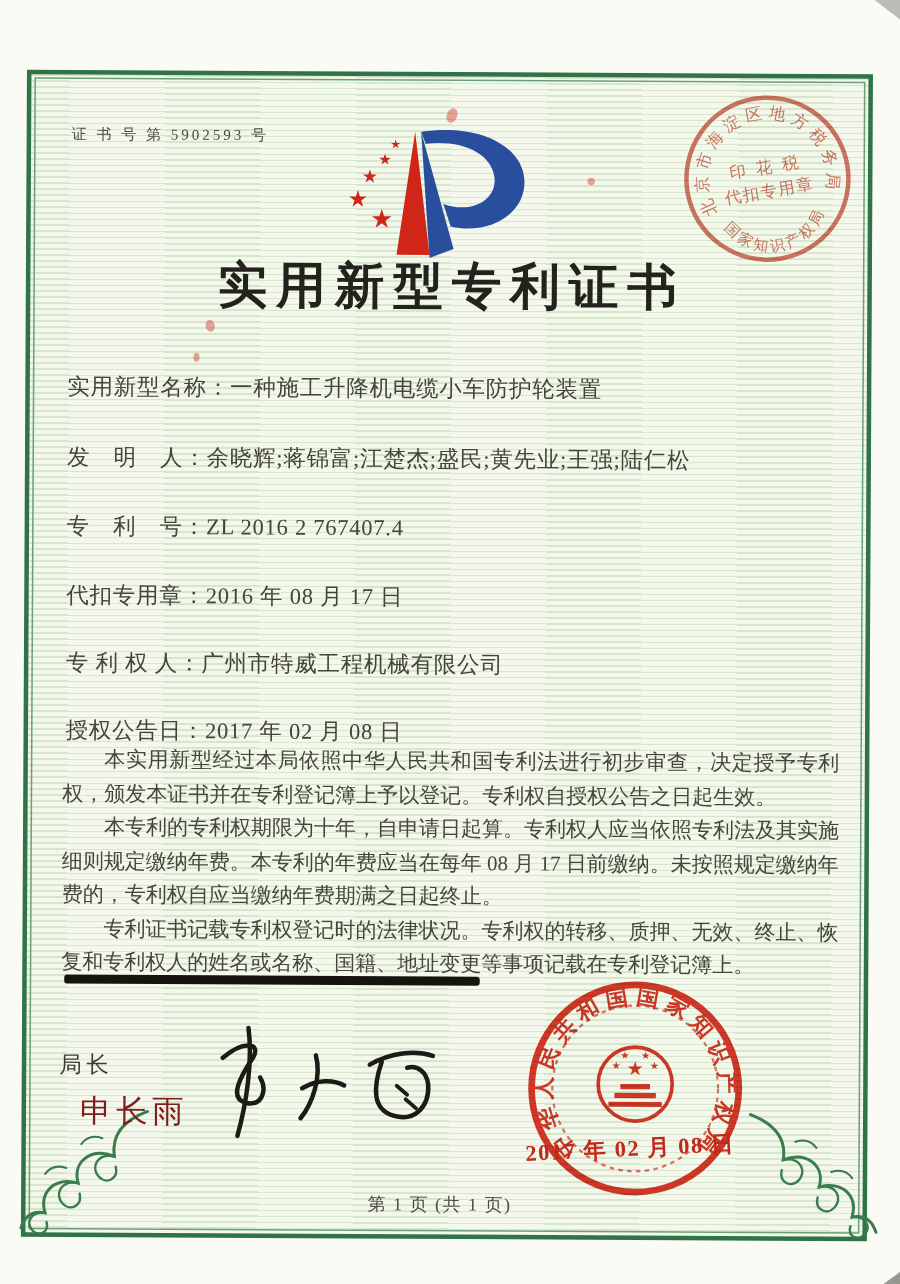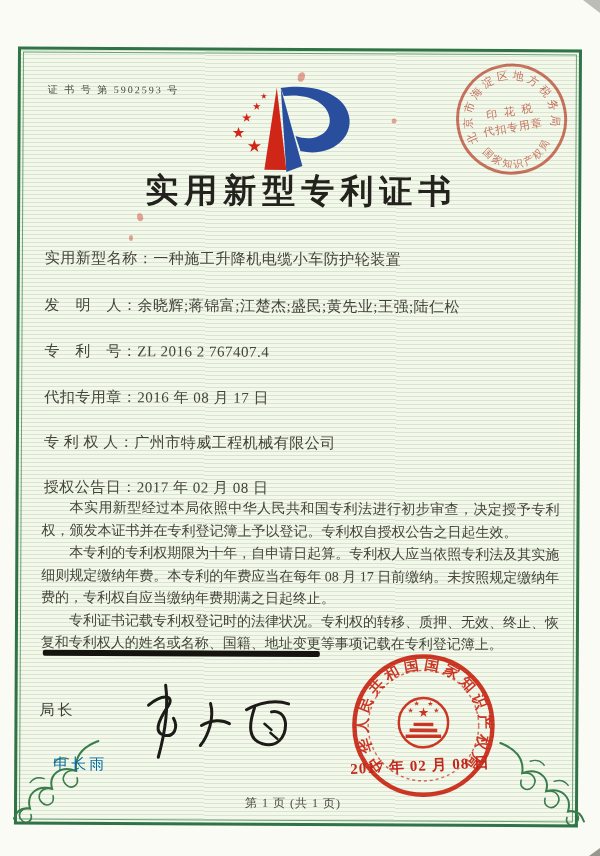--- a/index.html
+++ b/index.html
@@ -13,21 +13,21 @@
   .frame-inner{position:absolute;inset:2px;border:1px solid #6aa077;pointer-events:none;}
   .abs{position:absolute;}
   .cert-number{left:46px;top:84px;font-size:10px;letter-spacing:2px;color:#4a493f;}
   .logo{left:213px;top:80px;}
   .title{left:0;top:169px;width:600px;text-align:center;font-size:33px;font-weight:bold;letter-spacing:6px;color:#23221d;}
   .field{left:44px;font-size:15px;color:#45443a;letter-spacing:0.5px;white-space:nowrap;}
   .paras{left:42px;top:498px;width:518px;font-size:14px;line-height:22.5px;color:#46453b;text-align:justify;}
   .paras p{margin:0;text-indent:2em;}
   .ink-bar{left:44px;top:651px;width:277px;height:6px;background:#15140f;border-radius:2px;}
   .signer-title{left:41px;top:702px;font-size:15px;letter-spacing:3px;color:#3c3b31;}
-  .signer-name{left:55px;top:756px;font-size:15px;letter-spacing:3px;color:#0369a1;}
+  .signer-name{left:55px;top:728px;font-size:21px;letter-spacing:3px;color:#7f1d1d;}
   .signature{left:120px;top:678px;}
   .grant-seal{left:351px;top:651px;mix-blend-mode:multiply;opacity:0.93;}
   .seal-date{left:352px;top:756px;font-size:15px;color:#c2271a;letter-spacing:1px;transform:rotate(-3deg);font-weight:bold;white-space:nowrap;}
   .tax-seal{left:450px;top:58px;mix-blend-mode:multiply;opacity:0.85;}
   .footer{left:16px;top:795px;width:558px;text-align:center;font-size:12px;letter-spacing:1px;color:#4c4b41;}
   .flourish{pointer-events:none;}
   .fl-left{left:10px;top:736px;}
   .fl-right{left:500px;top:736px;transform:scaleX(-1);}
   .speck{position:absolute;background:rgba(205,45,30,0.42);border-radius:50%;}
   .scan-corner-tr{position:absolute;right:0;top:0;width:17px;height:13px;background:#bdbdb7;clip-path:polygon(100% 0,0 0,100% 100%);}

